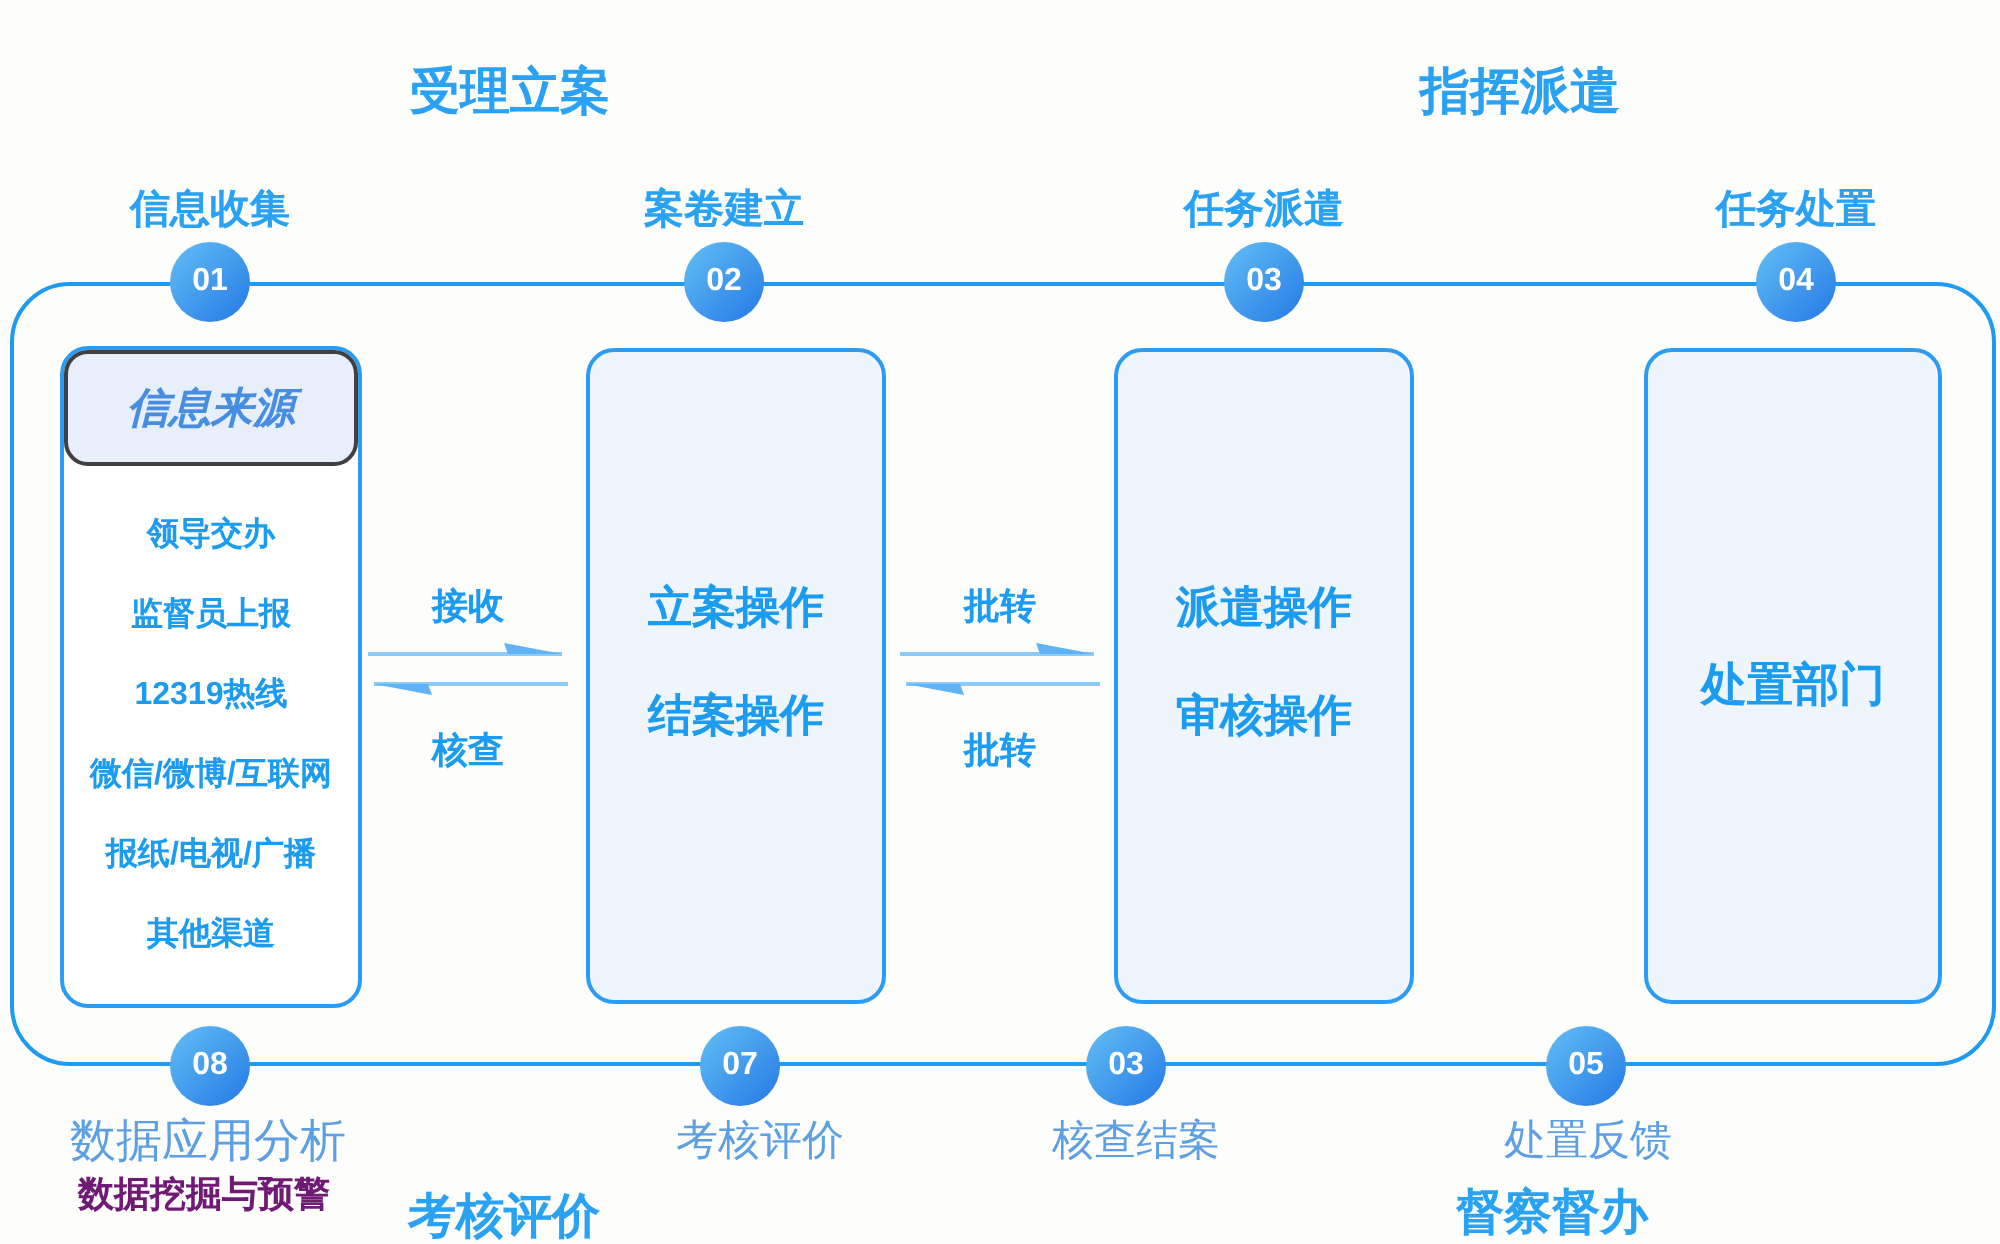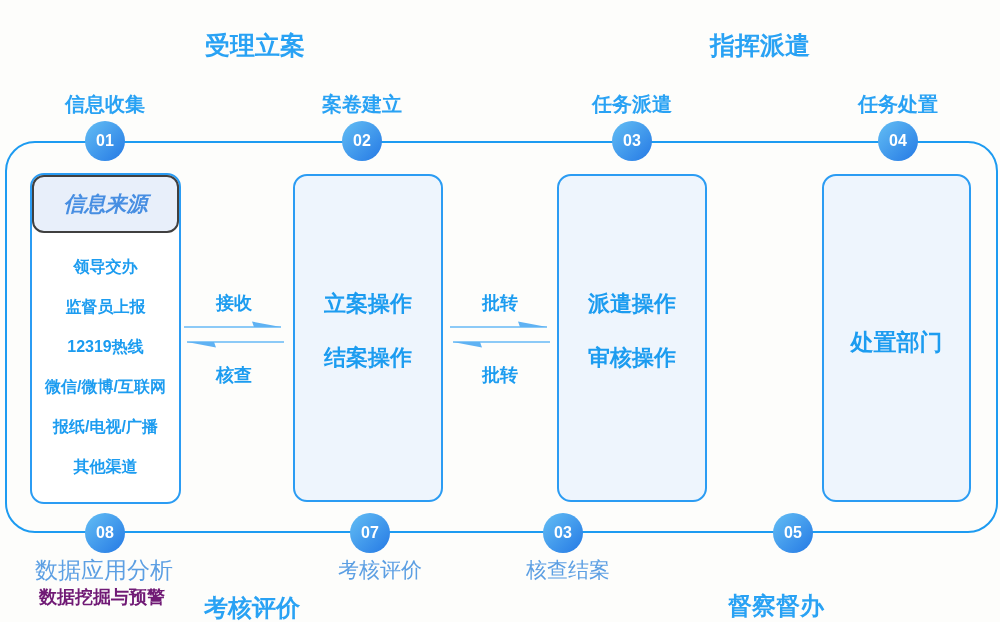--- a/index.html
+++ b/index.html
@@ -129,14 +129,15 @@
       </g>
     </svg>
     <div class="flabel fbot">批转</div>
   </div>
 
 
   <div class="mlabel m08">数据应用分析</div>
   <div class="mlabel m08sub">数据挖掘与预警</div>
   <div class="mlabel m07">考核评价</div>
   <div class="mlabel m06">核查结案</div>
+  <div class="mlabel m05">处置反馈</div>
 
 </div>
 
 </body></html>

